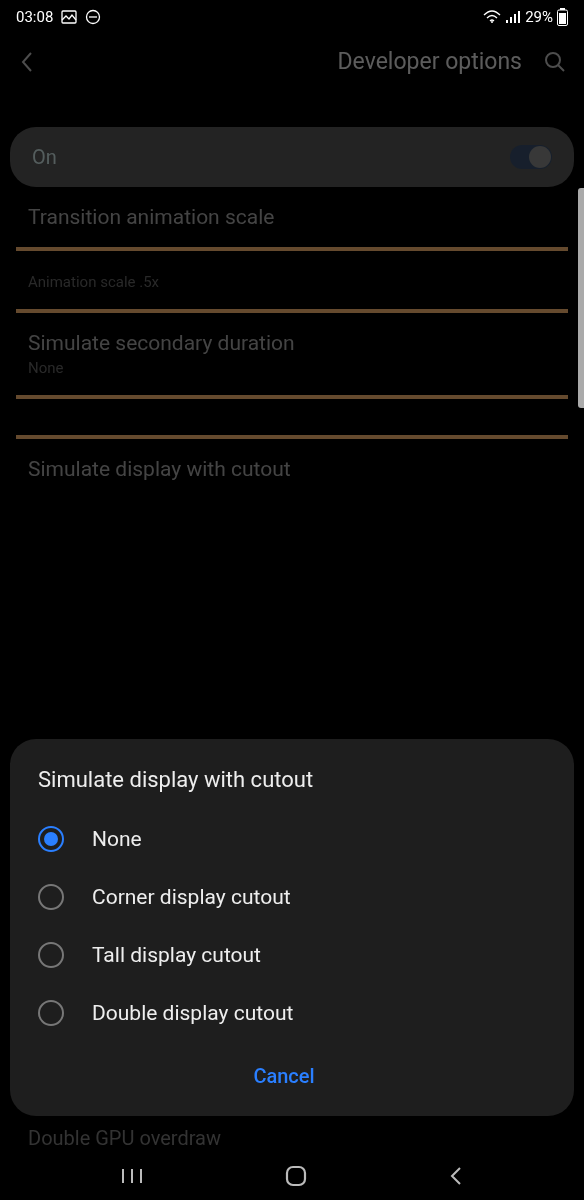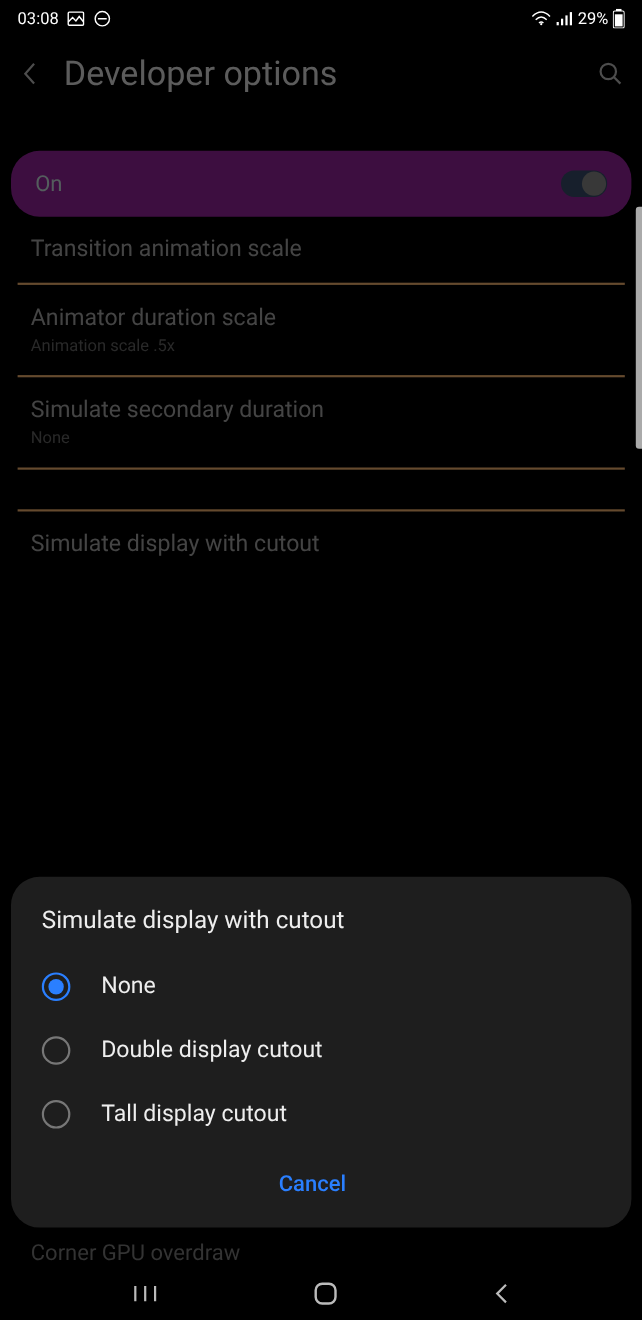--- a/index.html
+++ b/index.html
@@ -4,30 +4,30 @@
 <style>
   * { margin: 0; padding: 0; box-sizing: border-box; font-family: -apple-system, Roboto, sans-serif; }
   body { width: 584px; height: 1200px; background: #000; color: #fff; overflow: hidden; position: relative; }
   
   .status-bar { display: flex; justify-content: space-between; align-items: center; padding: 6px 16px; height: 34px; font-size: 15px; }
   .status-left { display: flex; align-items: center; gap: 8px; }
   .status-right { display: flex; align-items: center; gap: 4px; }
   
   .header { display: flex; align-items: center; padding: 14px 16px 22px 16px; gap: 20px; opacity: 0.45; }
   .back-chevron { width: 22px; height: 22px; display: flex; align-items: center; justify-content: center; }
-  .header-title { font-size: 31px; flex: 1; color: #ccc; }
+  .header-title { font-size: 23px; flex: 1; color: #ccc; text-align: right; }
   .search-btn { width: 26px; height: 26px; display: flex; align-items: center; justify-content: center; }
   
-  .toggle-band { background: #701a75; margin: 30px 10px 0 10px; border-radius: 26px; padding: 18px 22px; display: flex; align-items: center; justify-content: space-between; opacity: 0.55; }
+  .toggle-band { background: #404040; margin: 30px 10px 0 10px; border-radius: 26px; padding: 18px 22px; display: flex; align-items: center; justify-content: space-between; opacity: 0.55; }
   .toggle-label { font-size: 20px; color: #9aa; }
   .toggle-switch { width: 42px; height: 24px; background: #2a3a50; border-radius: 14px; position: relative; }
   .toggle-knob { width: 22px; height: 22px; background: #666; border-radius: 50%; position: absolute; right: 1px; top: 1px; }
   
   .settings-list { padding: 0 16px; margin-top: 10px; opacity: 0.4; }
-  .setting-item { padding: 18px 12px; border-bottom: 2px solid #fdba74; }
+  .setting-item { padding: 18px 12px; border-bottom: 4px solid #fdba74; }
   .setting-item.cut { padding-top: 8px; }
   .setting-title { font-size: 21px; color: #aaa; }
   .setting-sub { font-size: 15px; color: #666; margin-top: 4px; }
   .truncated { white-space: nowrap; overflow: hidden; }
   
   .scroll-indicator { position: absolute; right: 0; top: 188px; width: 6px; height: 220px; background: #aaa; border-radius: 3px 0 0 3px; }
   
   .dialog { position: absolute; left: 10px; right: 10px; bottom: 84px; background: #1e1e1e; border-radius: 26px; padding: 28px 0 20px 0; }
   .dialog-title { font-size: 22px; padding: 0 28px 18px 28px; color: #eee; }
   .radio-row { display: flex; align-items: center; gap: 28px; padding: 16px 28px; }
@@ -108,21 +108,20 @@
   <div class="toggle-switch">
     <div class="toggle-knob"></div>
   </div>
 </div>
 
 <div class="settings-list">
   <div class="setting-item cut truncated">
     <div class="setting-title">Transition animation scale</div>
   </div>
   <div class="setting-item">
-    <div class="setting-title">Animator duration scale</div>
     <div class="setting-sub">Animation scale .5x</div>
   </div>
   <div class="setting-item">
     <div class="setting-title">Simulate secondary duration</div>
     <div class="setting-sub">None</div>
   </div>
   <div class="setting-item">
   </div>
   <div class="setting-item truncated" style="border-bottom:none;">
     <div class="setting-title">Simulate display with cutout</div>
@@ -134,30 +133,34 @@
 <div class="dialog">
   <div class="dialog-title">Simulate display with cutout</div>
   <div class="radio-row">
     <div class="radio selected">
         <div class="radio-dot"></div>
       </div>
     <div class="radio-label">None</div>
   </div>
   <div class="radio-row">
     <div class="radio"></div>
-    <div class="radio-label">Double display cutout</div>
+    <div class="radio-label">Corner display cutout</div>
   </div>
   <div class="radio-row">
     <div class="radio"></div>
     <div class="radio-label">Tall display cutout</div>
   </div>
+  <div class="radio-row">
+    <div class="radio"></div>
+    <div class="radio-label">Double display cutout</div>
+  </div>
   <div class="cancel-btn">Cancel</div>
 </div>
 
-<div class="below-dialog">Corner GPU overdraw</div>
+<div class="below-dialog">Double GPU overdraw</div>
 
 <div class="nav-bar">
   <div>
     <svg width="24" height="18" viewBox="0 0 24 18">
         <line x1="3" y1="2" x2="3" y2="16" stroke="#bbb" stroke-width="2"></line>
         <line x1="12" y1="2" x2="12" y2="16" stroke="#bbb" stroke-width="2"></line>
         <line x1="21" y1="2" x2="21" y2="16" stroke="#bbb" stroke-width="2"></line>
       </svg>
   </div>
   <div>

